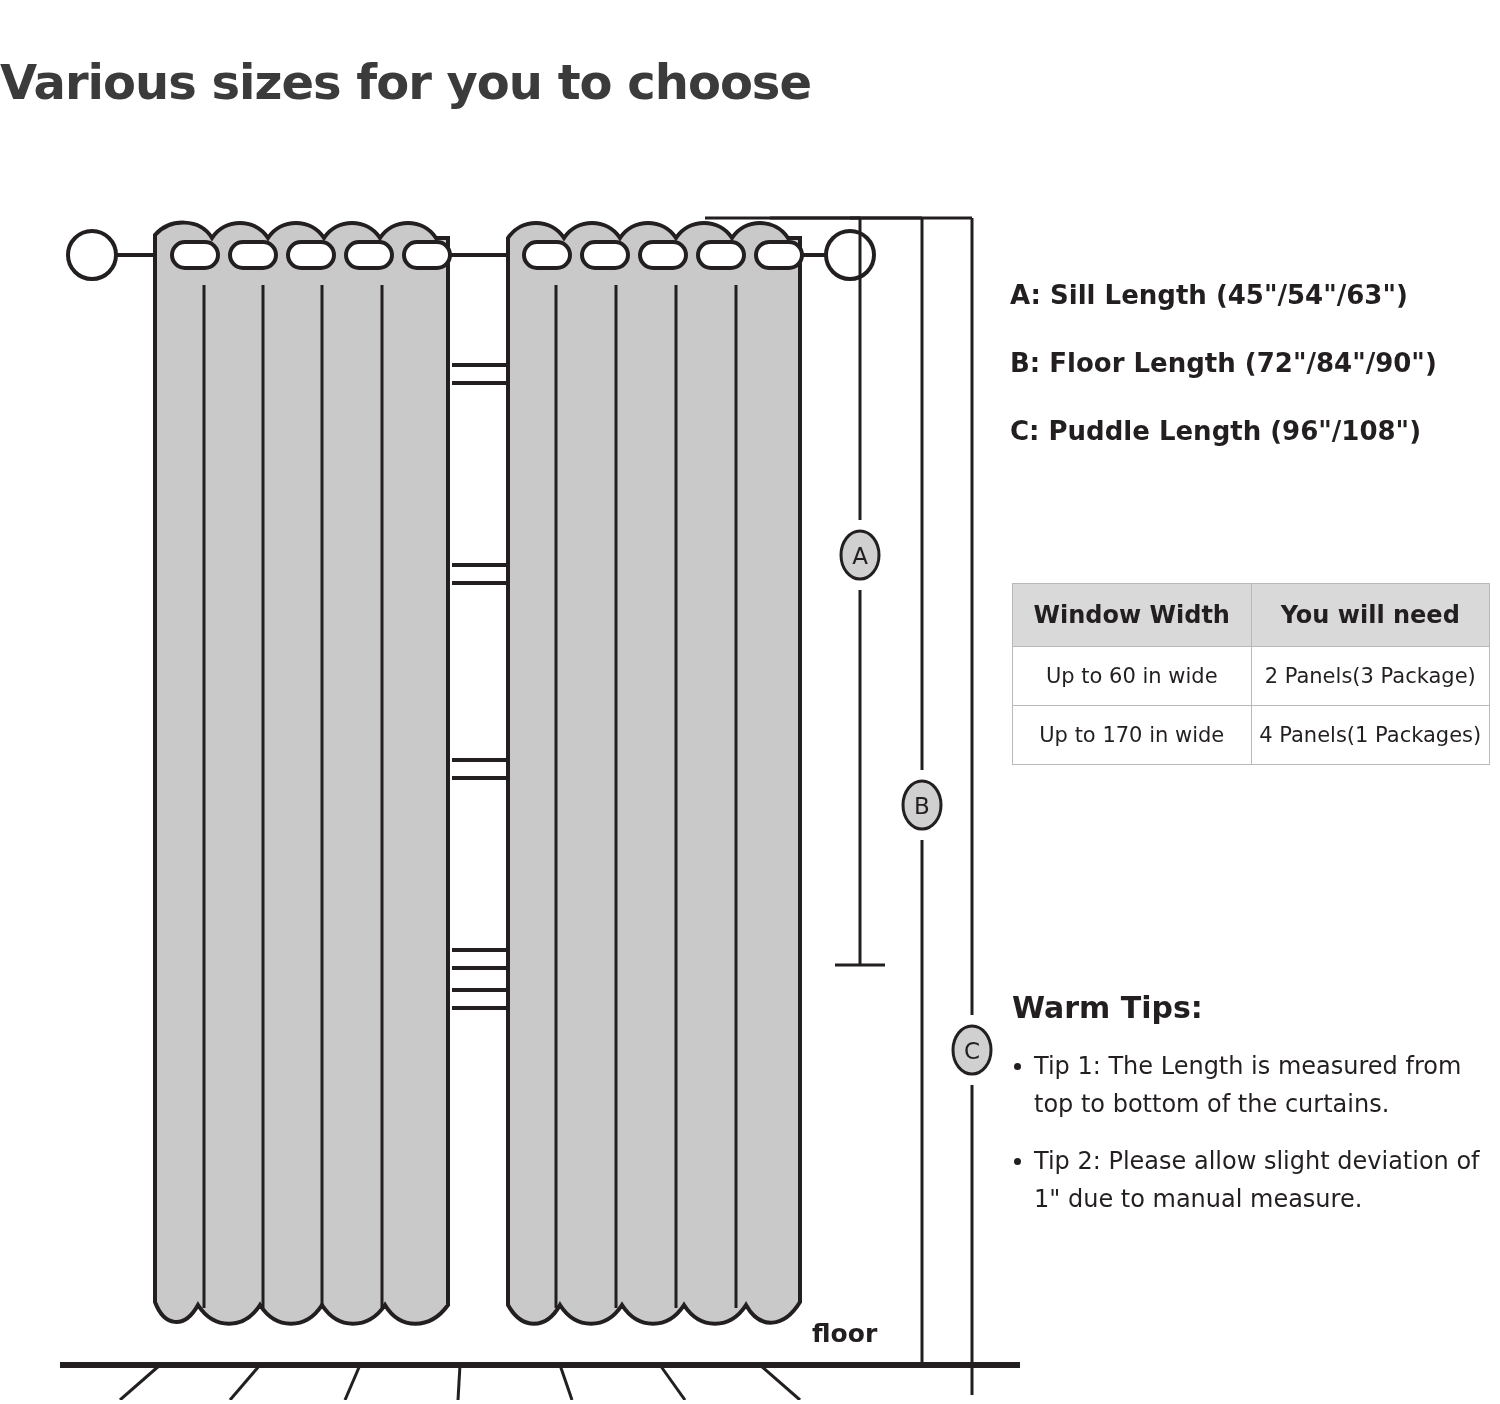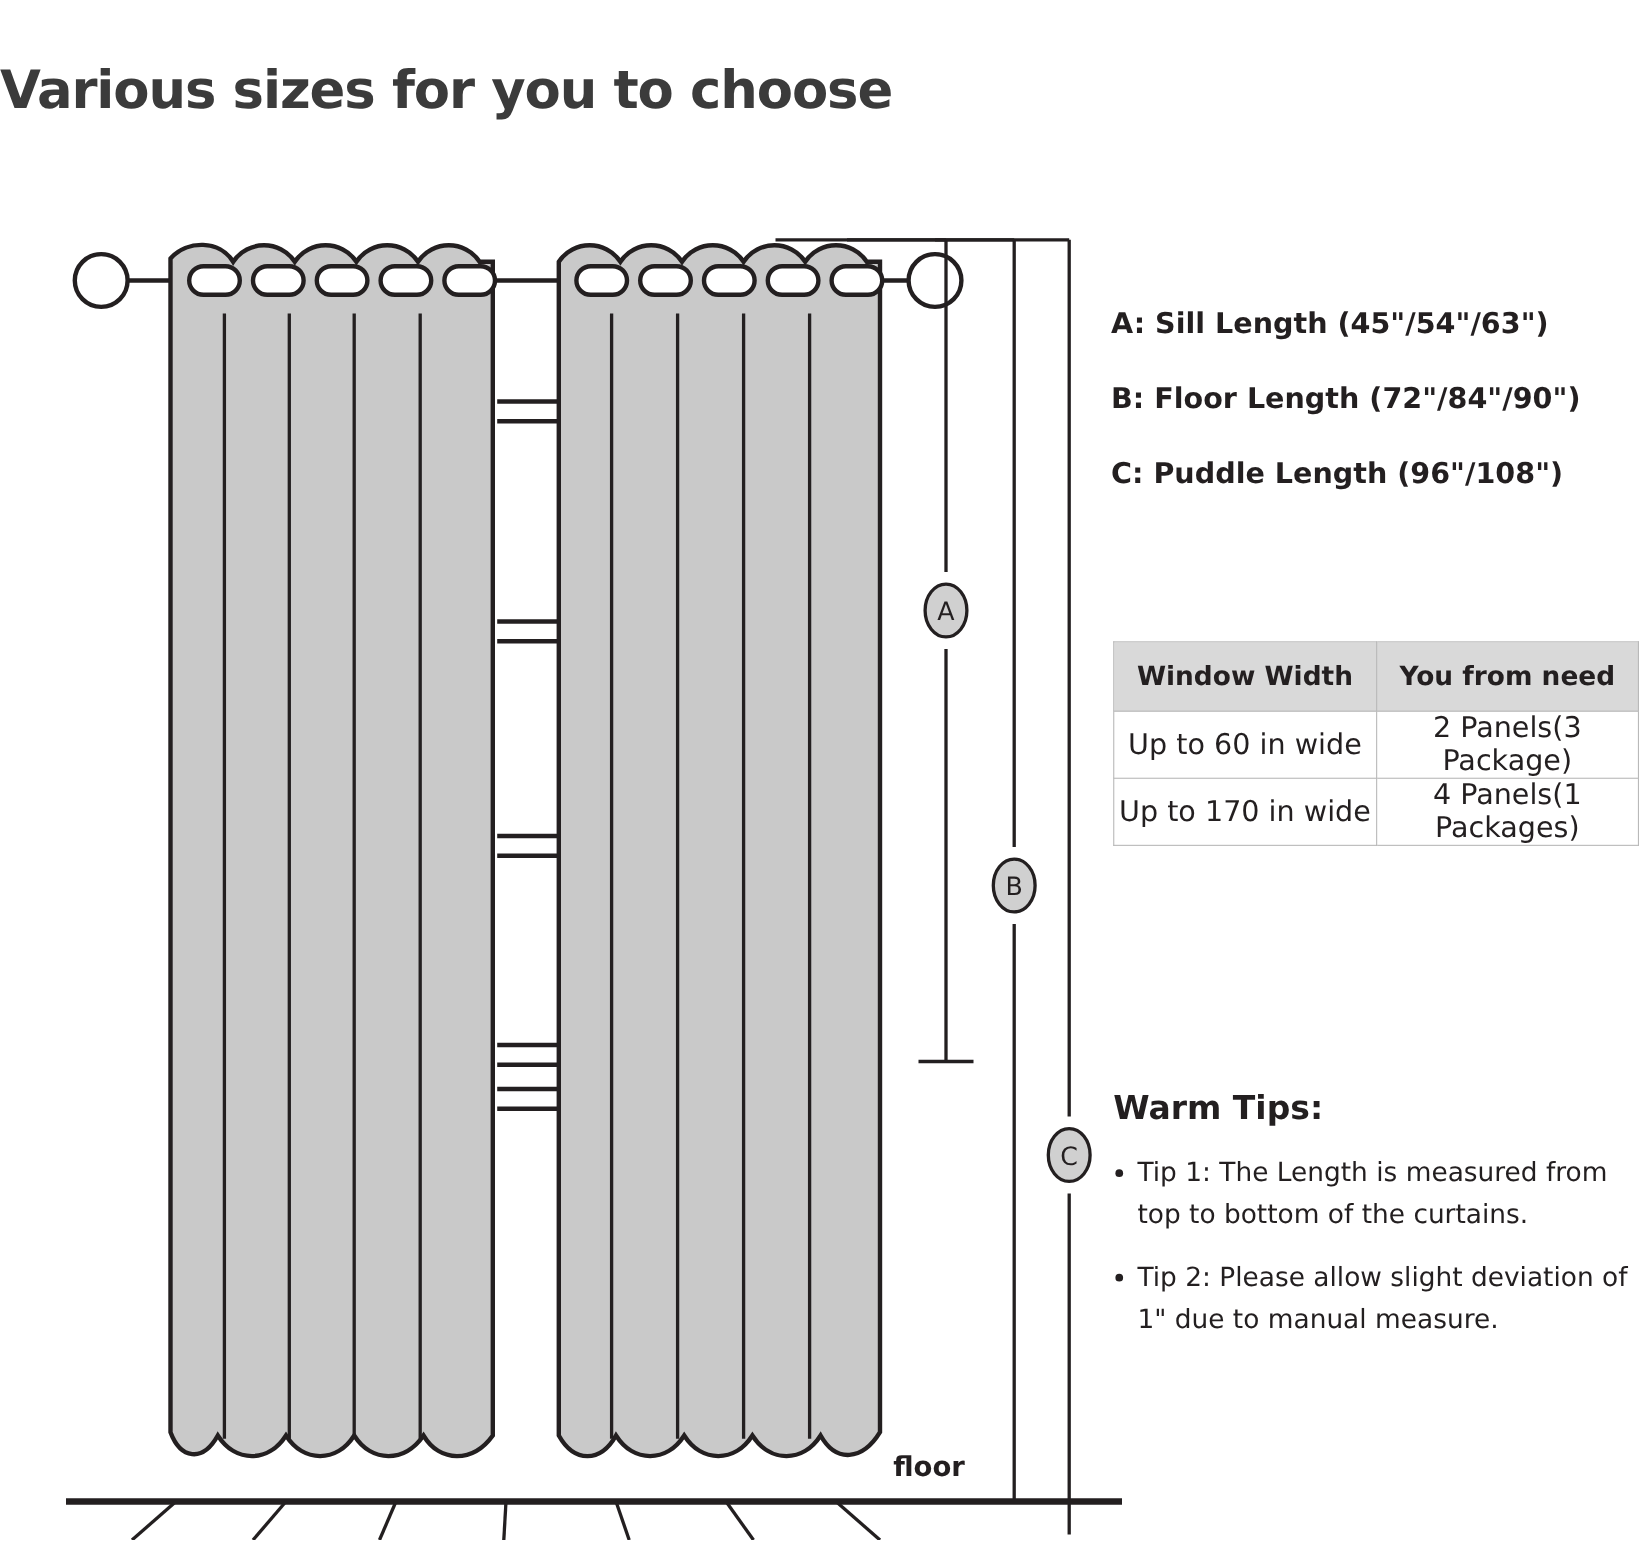--- a/index.html
+++ b/index.html
@@ -32,21 +32,21 @@
   .legend-line{
     font-size:26px;font-weight:bold;color:#231f20;
     margin-bottom:38px;white-space:nowrap;
   }
 
   .table-wrap{position:absolute;left:1012px;top:583px;width:478px;}
   table{border-collapse:collapse;width:478px;table-layout:fixed;}
   th,td{
     border:1px solid #b9b9b9;
     text-align:center;
-    font-size:26px;
+    font-size:21px;
     color:#231f20;
     height:58px;
     padding:0 4px;
   }
   th{background:#d9d9d9;font-weight:bold;font-size:24px;height:62px;}
   td{font-weight:normal;}
 
   .tips{position:absolute;left:1012px;top:990px;width:490px;}
   .tips-title{font-size:30px;font-weight:bold;color:#231f20;margin-bottom:22px;}
   .tip{
@@ -191,21 +191,21 @@
   <div class="legend-line">A: Sill Length (45"/54"/63")</div>
   <div class="legend-line">B: Floor Length (72"/84"/90")</div>
   <div class="legend-line">C: Puddle Length (96"/108")</div>
 </div>
 
 <div class="table-wrap">
   <table>
     <thead>
       <tr>
         <th>Window Width</th>
-        <th>You from need</th>
+        <th>You will need</th>
       </tr>
     </thead>
     <tbody>
       <tr>
         <td>Up to 60 in wide</td>
         <td>2 Panels(3 Package)</td>
       </tr>
       <tr>
         <td>Up to 170 in wide</td>
         <td>4 Panels(1 Packages)</td>

